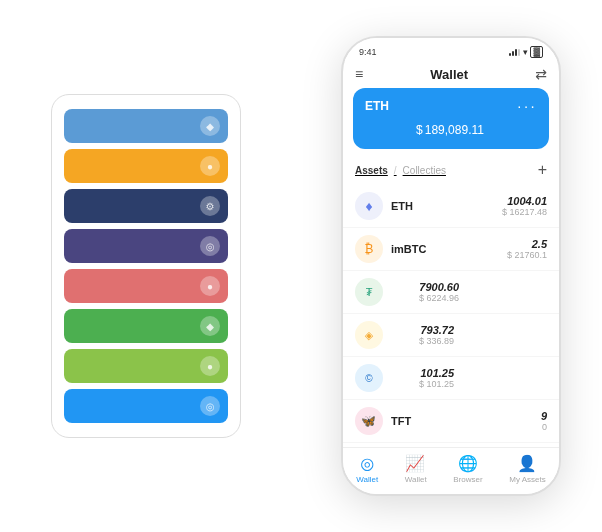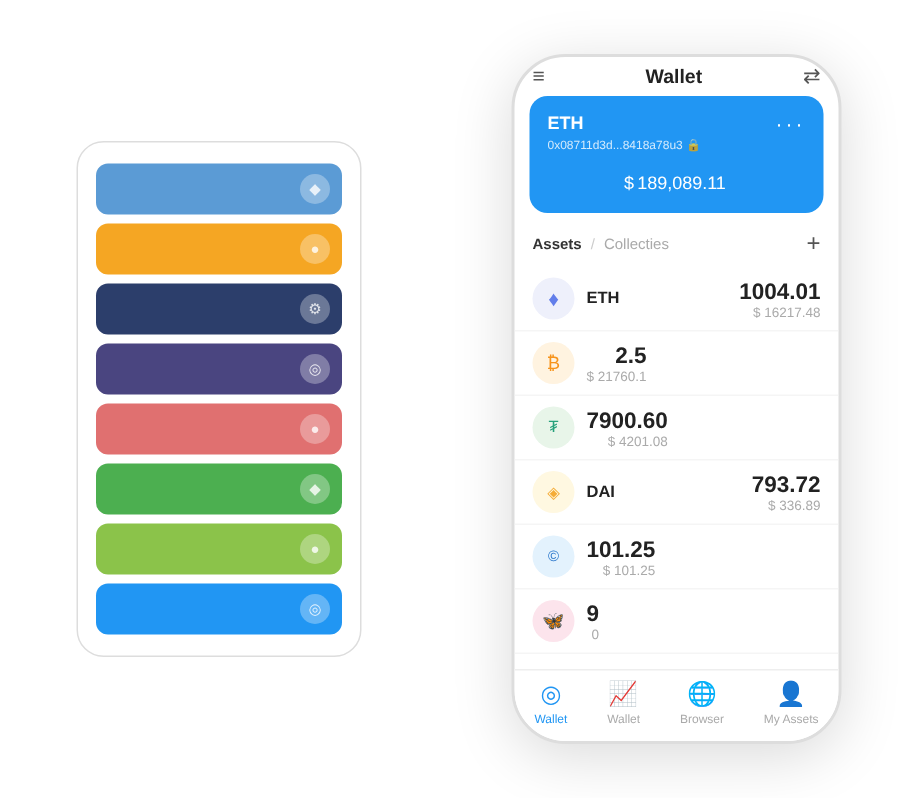--- a/index.html
+++ b/index.html
@@ -185,20 +185,21 @@
       justify-content: space-between;
       align-items: center;
       padding: 4px 12px 6px;
       flex-shrink: 0;
     }
 
     .assets-tabs {
       display: flex;
       gap: 6px;
       align-items: center;
+      text-decoration: underline;
     }
 
     .assets-tab {
       font-size: 10px;
       color: #333;
       font-weight: 600;
     }
 
     .assets-tab.inactive {
       color: #aaa;
@@ -245,28 +246,30 @@
       font-weight: 600;
       color: #222;
       flex: 1;
     }
 
     .asset-amounts {
       text-align: right;
     }
 
     .asset-amount-primary {
-      font-size: 15px;
+      font-size: 11px;
       font-weight: 600;
       color: #222;
+      font-style: italic;
     }
 
     .asset-amount-secondary {
       font-size: 9px;
       color: #aaa;
+      margin-left: 28px;
     }
 
     
     .bottom-nav {
       display: flex;
       justify-content: space-around;
       align-items: center;
       padding: 6px 0 10px;
       border-top: 1px solid #eee;
       background: #fff;
@@ -342,33 +345,47 @@
     <div class="stack-row" style="background:#8BC34A;">
       <div class="row-icon">●</div>
     </div>
     <div class="stack-row" style="background:#2196F3;">
       <div class="row-icon">◎</div>
     </div>
   </div>
 
   <div class="phone">
 
+    <div class="phone-notch-area">
+      <div class="status-bar">
+        <span>9:41</span>
+        <div class="status-icons">
+          <div class="signal-bar">
+            <span></span>
+              <span></span>
+              <span></span>
+              <span></span>
+          </div>
+          <span style="font-size:9px;">▾</span>
+          <span style="font-size:9px; border:1px solid #333; padding:0 2px; border-radius:2px;">▓</span>
+        </div>
+      </div>
+    </div>
 
     <div class="phone-header">
       <span class="header-menu-icon">≡</span>
       <span class="header-title">Wallet</span>
       <span class="header-scan-icon">⇄</span>
     </div>
 
     <div class="eth-card">
       <div class="eth-card-top">
         <span class="eth-card-symbol">ETH</span>
         <span class="eth-card-dots">···</span>
       </div>
-      <div class="eth-card-address">0x08711d3d...8418a78u3 🔒</div>
       <div class="eth-card-balance">
         <span>$</span><span>189,089.11</span>
       </div>
     </div>
 
     <div class="assets-section">
       <div class="assets-header">
         <div class="assets-tabs">
           <span class="assets-tab">Assets</span>
           <span class="assets-divider">/</span>
@@ -383,53 +400,54 @@
           <div class="asset-icon" style="background:#EEF0FB; color:#627EEA;">♦</div>
           <span class="asset-name">ETH</span>
           <div class="asset-amounts">
             <div class="asset-amount-primary">1004.01</div>
             <div class="asset-amount-secondary">$ 16217.48</div>
           </div>
         </div>
 
         <div class="asset-item">
           <div class="asset-icon" style="background:#FFF3E0; color:#F7931A; font-size:12px;">₿</div>
+          <span class="asset-name">imBTC</span>
           <div class="asset-amounts">
             <div class="asset-amount-primary">2.5</div>
             <div class="asset-amount-secondary">$ 21760.1</div>
           </div>
         </div>
 
         <div class="asset-item">
           <div class="asset-icon" style="background:#E8F5E9; color:#26A17B; font-size:11px;">₮</div>
           <div class="asset-amounts">
             <div class="asset-amount-primary">7900.60</div>
-            <div class="asset-amount-secondary">$ 4201.08</div>
+            <div class="asset-amount-secondary">$ 6224.96</div>
           </div>
         </div>
 
         <div class="asset-item">
           <div class="asset-icon" style="background:#FFF8E1; color:#F5AC37; font-size:11px;">◈</div>
-          <span class="asset-name">DAI</span>
           <div class="asset-amounts">
             <div class="asset-amount-primary">793.72</div>
             <div class="asset-amount-secondary">$ 336.89</div>
           </div>
         </div>
 
         <div class="asset-item">
           <div class="asset-icon" style="background:#E3F2FD; color:#2775CA; font-size:10px;">©</div>
           <div class="asset-amounts">
             <div class="asset-amount-primary">101.25</div>
             <div class="asset-amount-secondary">$ 101.25</div>
           </div>
         </div>
 
         <div class="asset-item">
           <div class="asset-icon" style="background:#FCE4EC; color:#E91E8C; font-size:12px;">🦋</div>
+          <span class="asset-name">TFT</span>
           <div class="asset-amounts">
             <div class="asset-amount-primary">9</div>
             <div class="asset-amount-secondary">0</div>
           </div>
         </div>
 
       </div>
     </div>
 
     <div class="bottom-nav">

